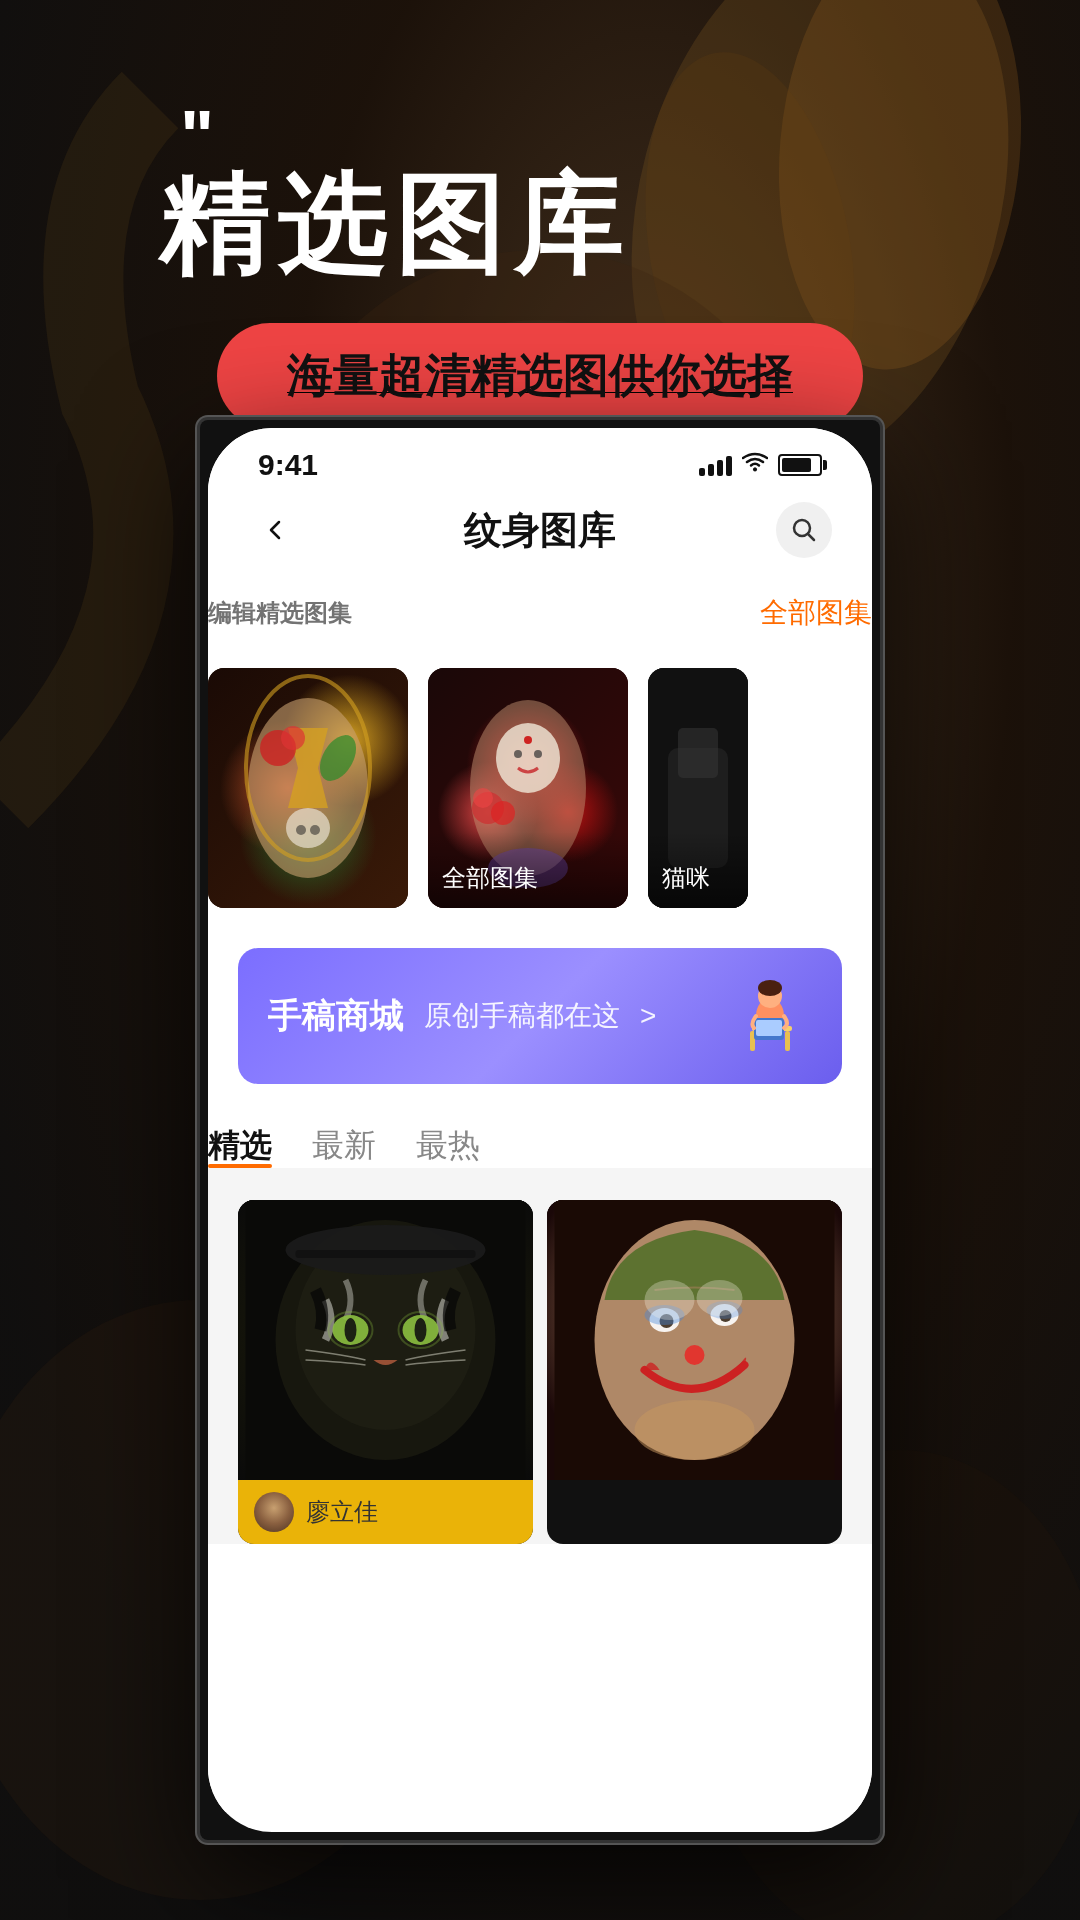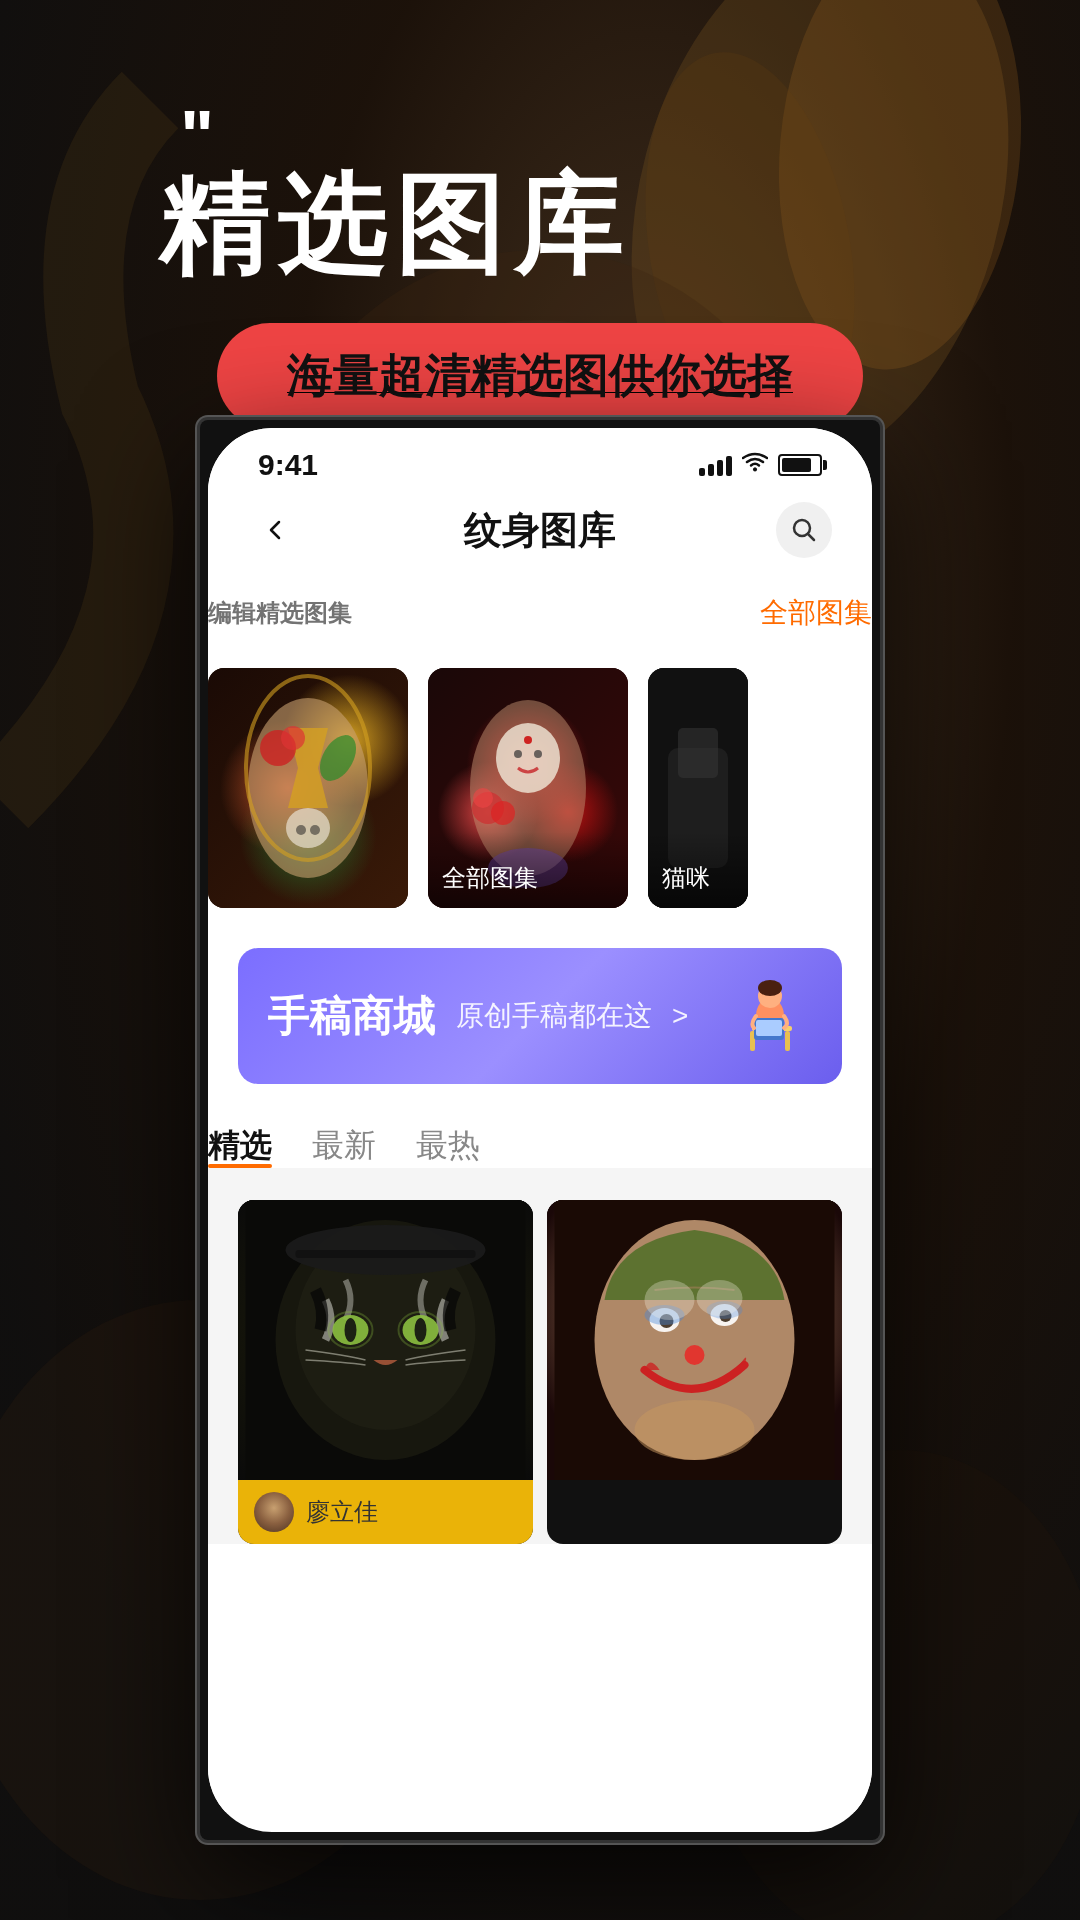--- a/index.html
+++ b/index.html
@@ -313,21 +313,21 @@
       align-items: center;
       justify-content: space-between;
       cursor: pointer;
     }
     .banner-text-section {
       display: flex;
       align-items: center;
       gap: 20px;
     }
     .banner-title {
-      font-size: 42px;
+      font-size: 34px;
       font-weight: 700;
       color: #fff;
     }
     .banner-subtitle {
       font-size: 28px;
       color: rgba(255,255,255,0.9);
     }
     .banner-arrow {
       font-size: 28px;
       color: rgba(255,255,255,0.9);

